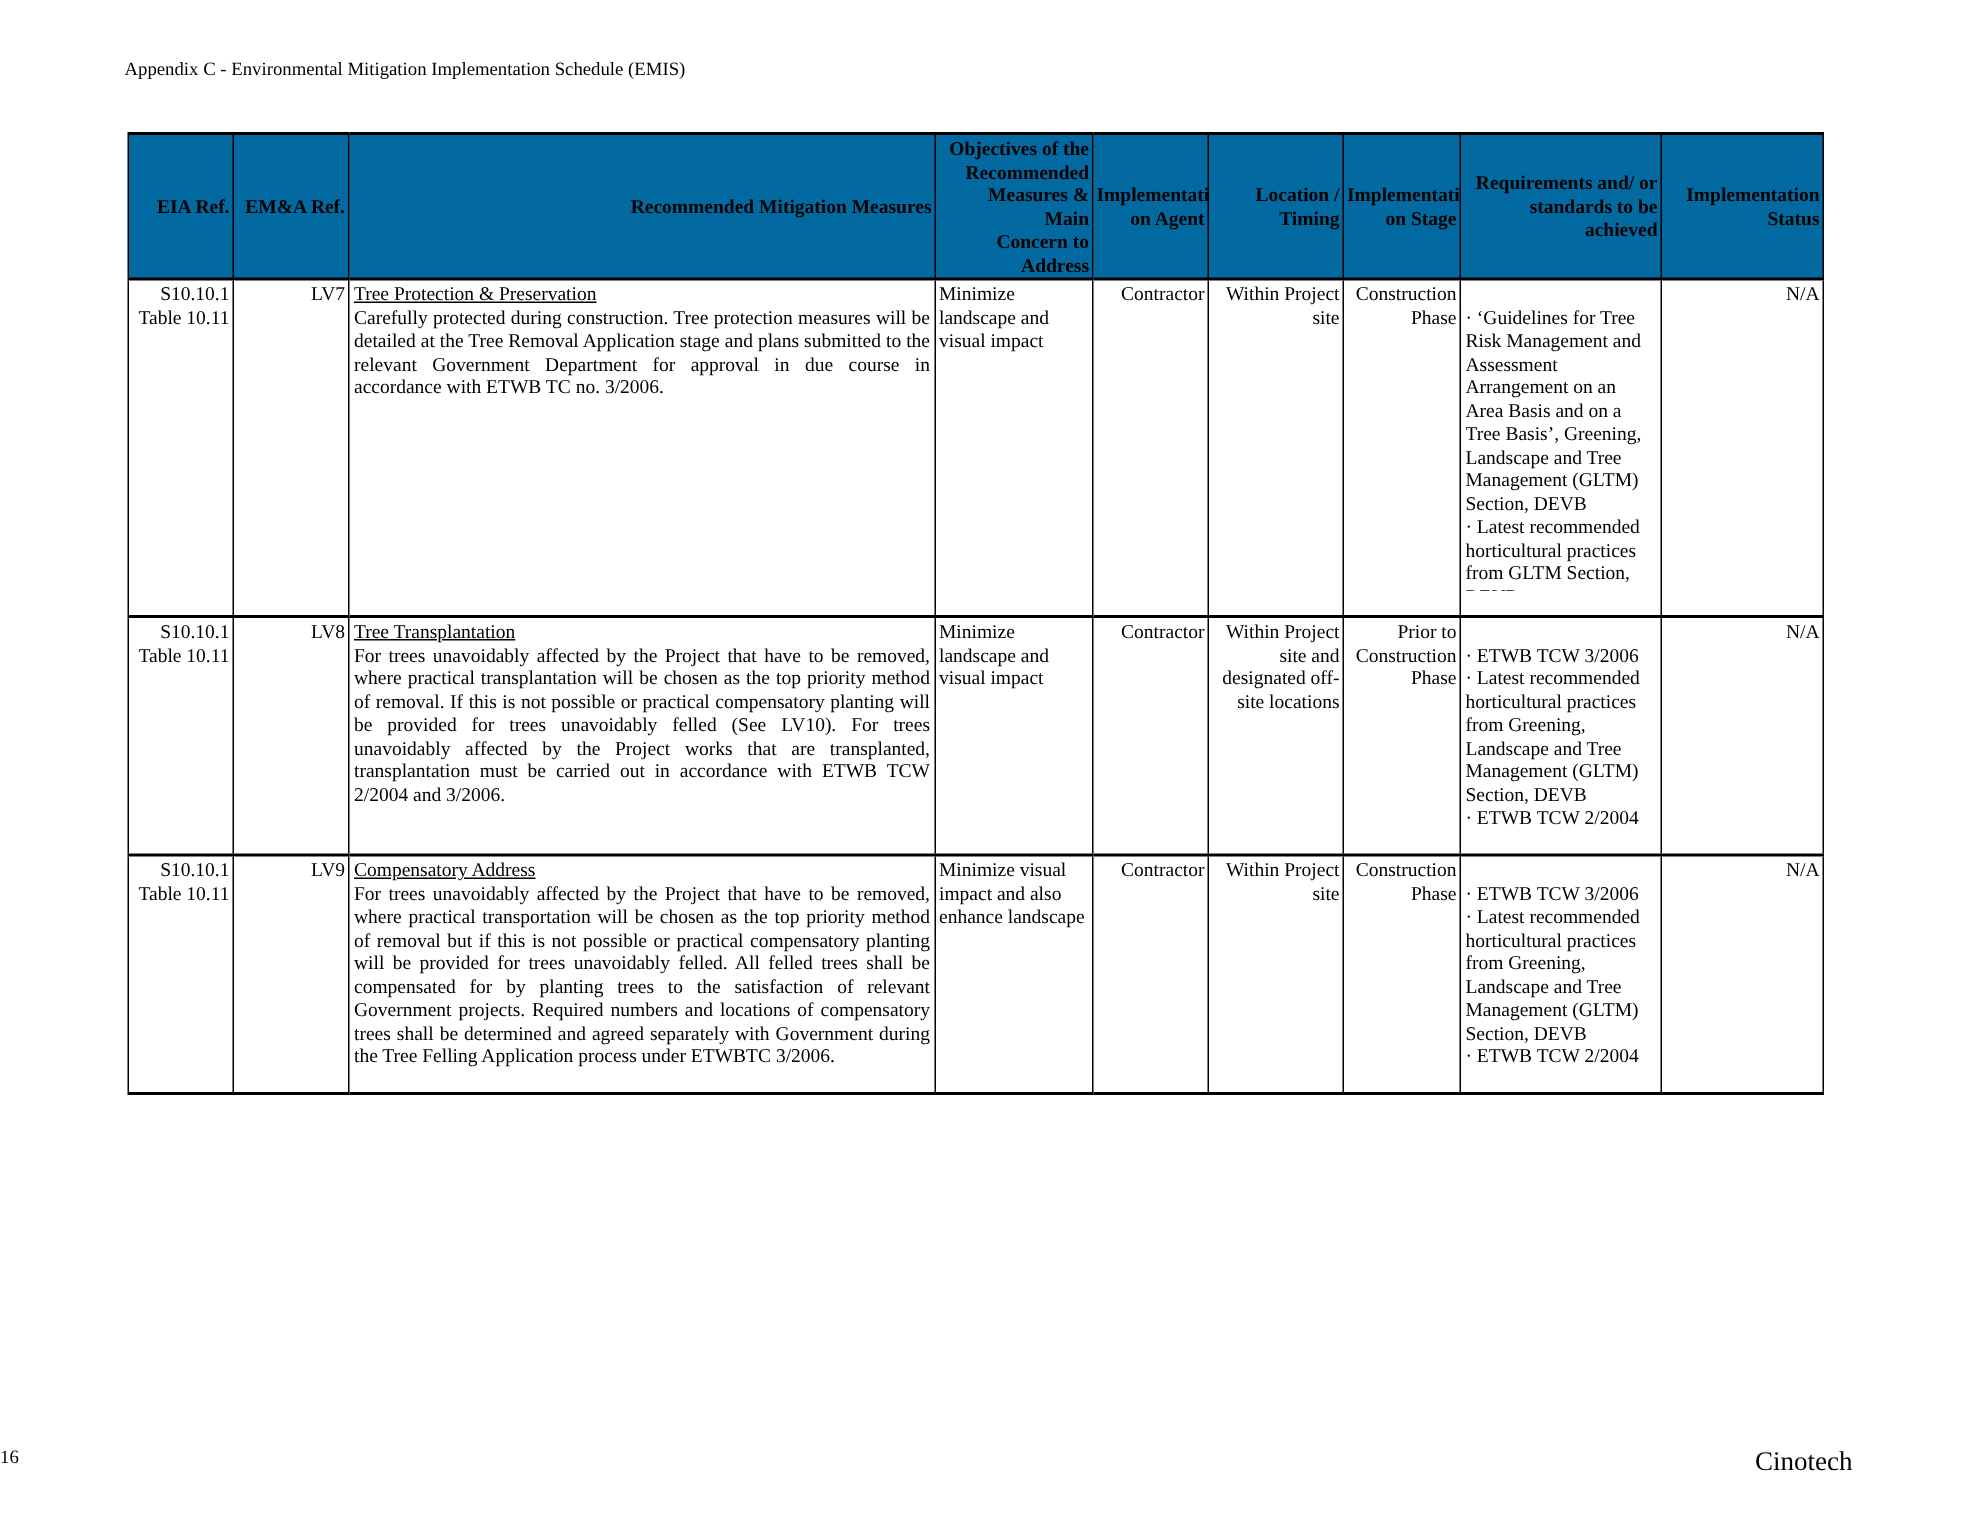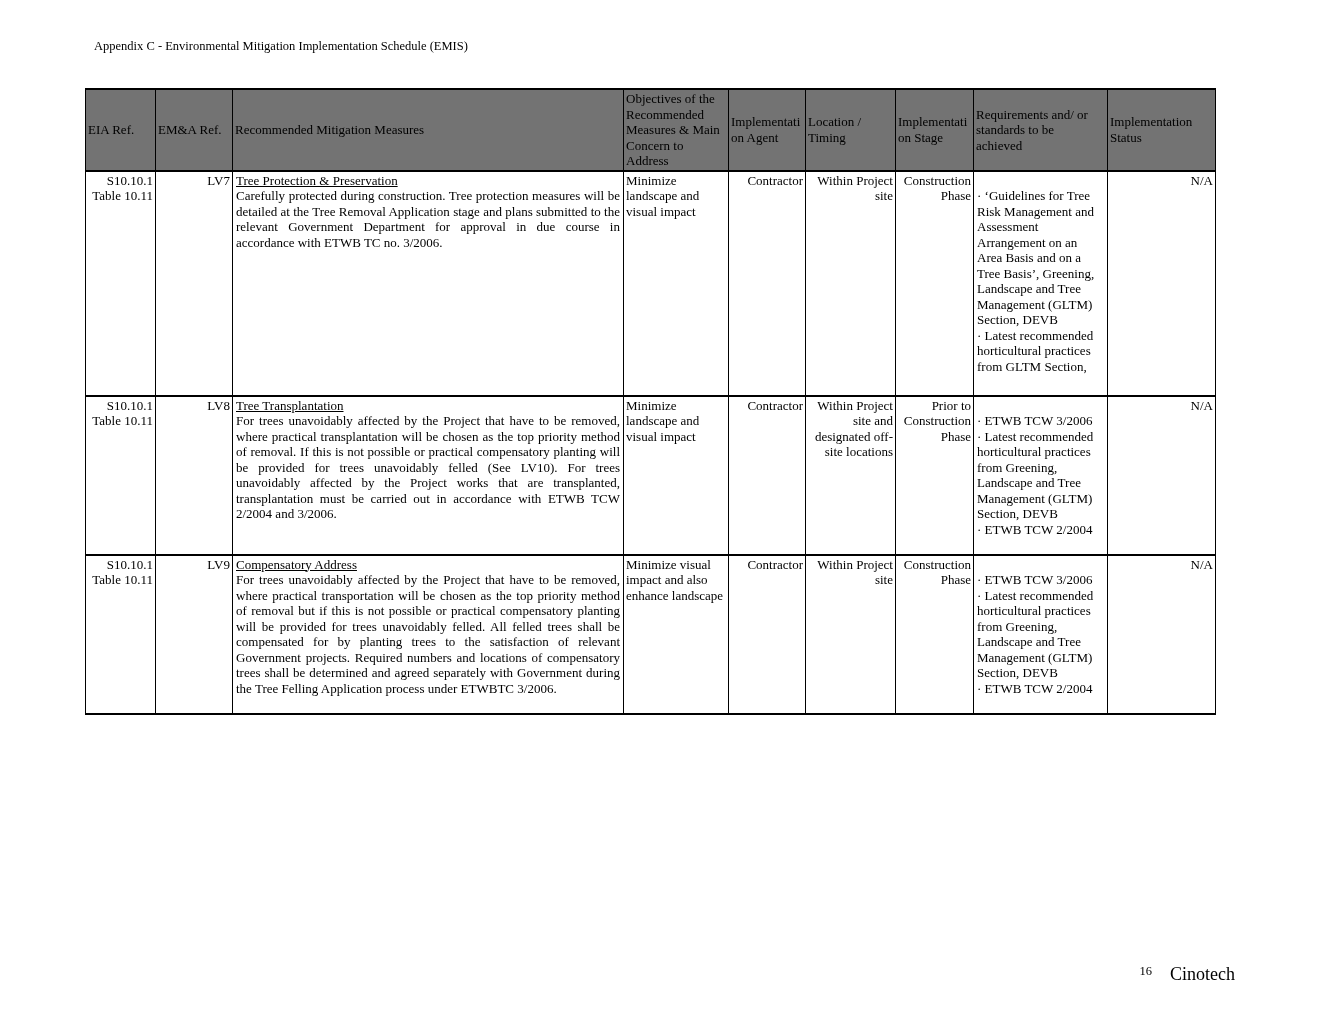--- a/index.html
+++ b/index.html
@@ -6,21 +6,21 @@
   html, body {
     margin: 0; padding: 0;
     width: 1320px; height: 1020px;
     background: #ffffff;
     font-family: "Liberation Serif", "DejaVu Serif", serif;
     color: #000;
   }
   .page { position: relative; width: 1320px; height: 1020px; overflow: hidden; }
 
   .doc-header {
-    position: absolute; left: 94px; top: 39px;
+    position: absolute; left: 83px; top: 39px;
     font-size: 12.5px; line-height: 14px;
   }
 
   table.emis {
     position: absolute; left: 85px; top: 88px;
     width: 1130px;
     border-collapse: collapse;
     table-layout: fixed;
     font-size: 13px; line-height: 15.5px;
   }
@@ -36,43 +36,43 @@
 
   th, td {
     border-left: 1px solid #000;
     border-right: 1px solid #000;
     border-top: 2px solid #000;
     border-bottom: 2px solid #000;
     padding: 1px 3px;
     vertical-align: top;
   }
   thead th {
-    background: #737373;
-    font-weight: normal;
-    text-align: left;
+    background: #0369a1;
+    font-weight: bold;
+    text-align: right;
     vertical-align: middle;
     white-space: pre-line;
     padding: 1px 2px;
   }
   tr.r-header { height: 78px; }
   tr.r1 { height: 192px; }
   tr.r2 { height: 129px; }
   tr.r3 { height: 149px; }
 
   td.center { text-align: right; white-space: pre-line; padding: 1px 2px; }
   td.measures { padding: 1px 3px; }
   .m-title { text-decoration: underline; }
   .m-body { text-align: justify; }
   td.objectives { padding: 1px 1px 1px 2px; }
   td.reqs { white-space: pre-line; padding: 1px 2px 1px 3px; }
   .clip { height: 190px; overflow: hidden; }
 
   .footer-pagenum {
     position: absolute; left: 0; top: 964px; width: 1152px;
-    text-align: right; font-size: 12.5px;
+    text-align: left; font-size: 12.5px;
   }
   .footer-right {
     position: absolute; right: 85px; top: 964px;
     font-size: 18px;
   }
 </style>
 </head>
 <body>
 
 <div class="page">

